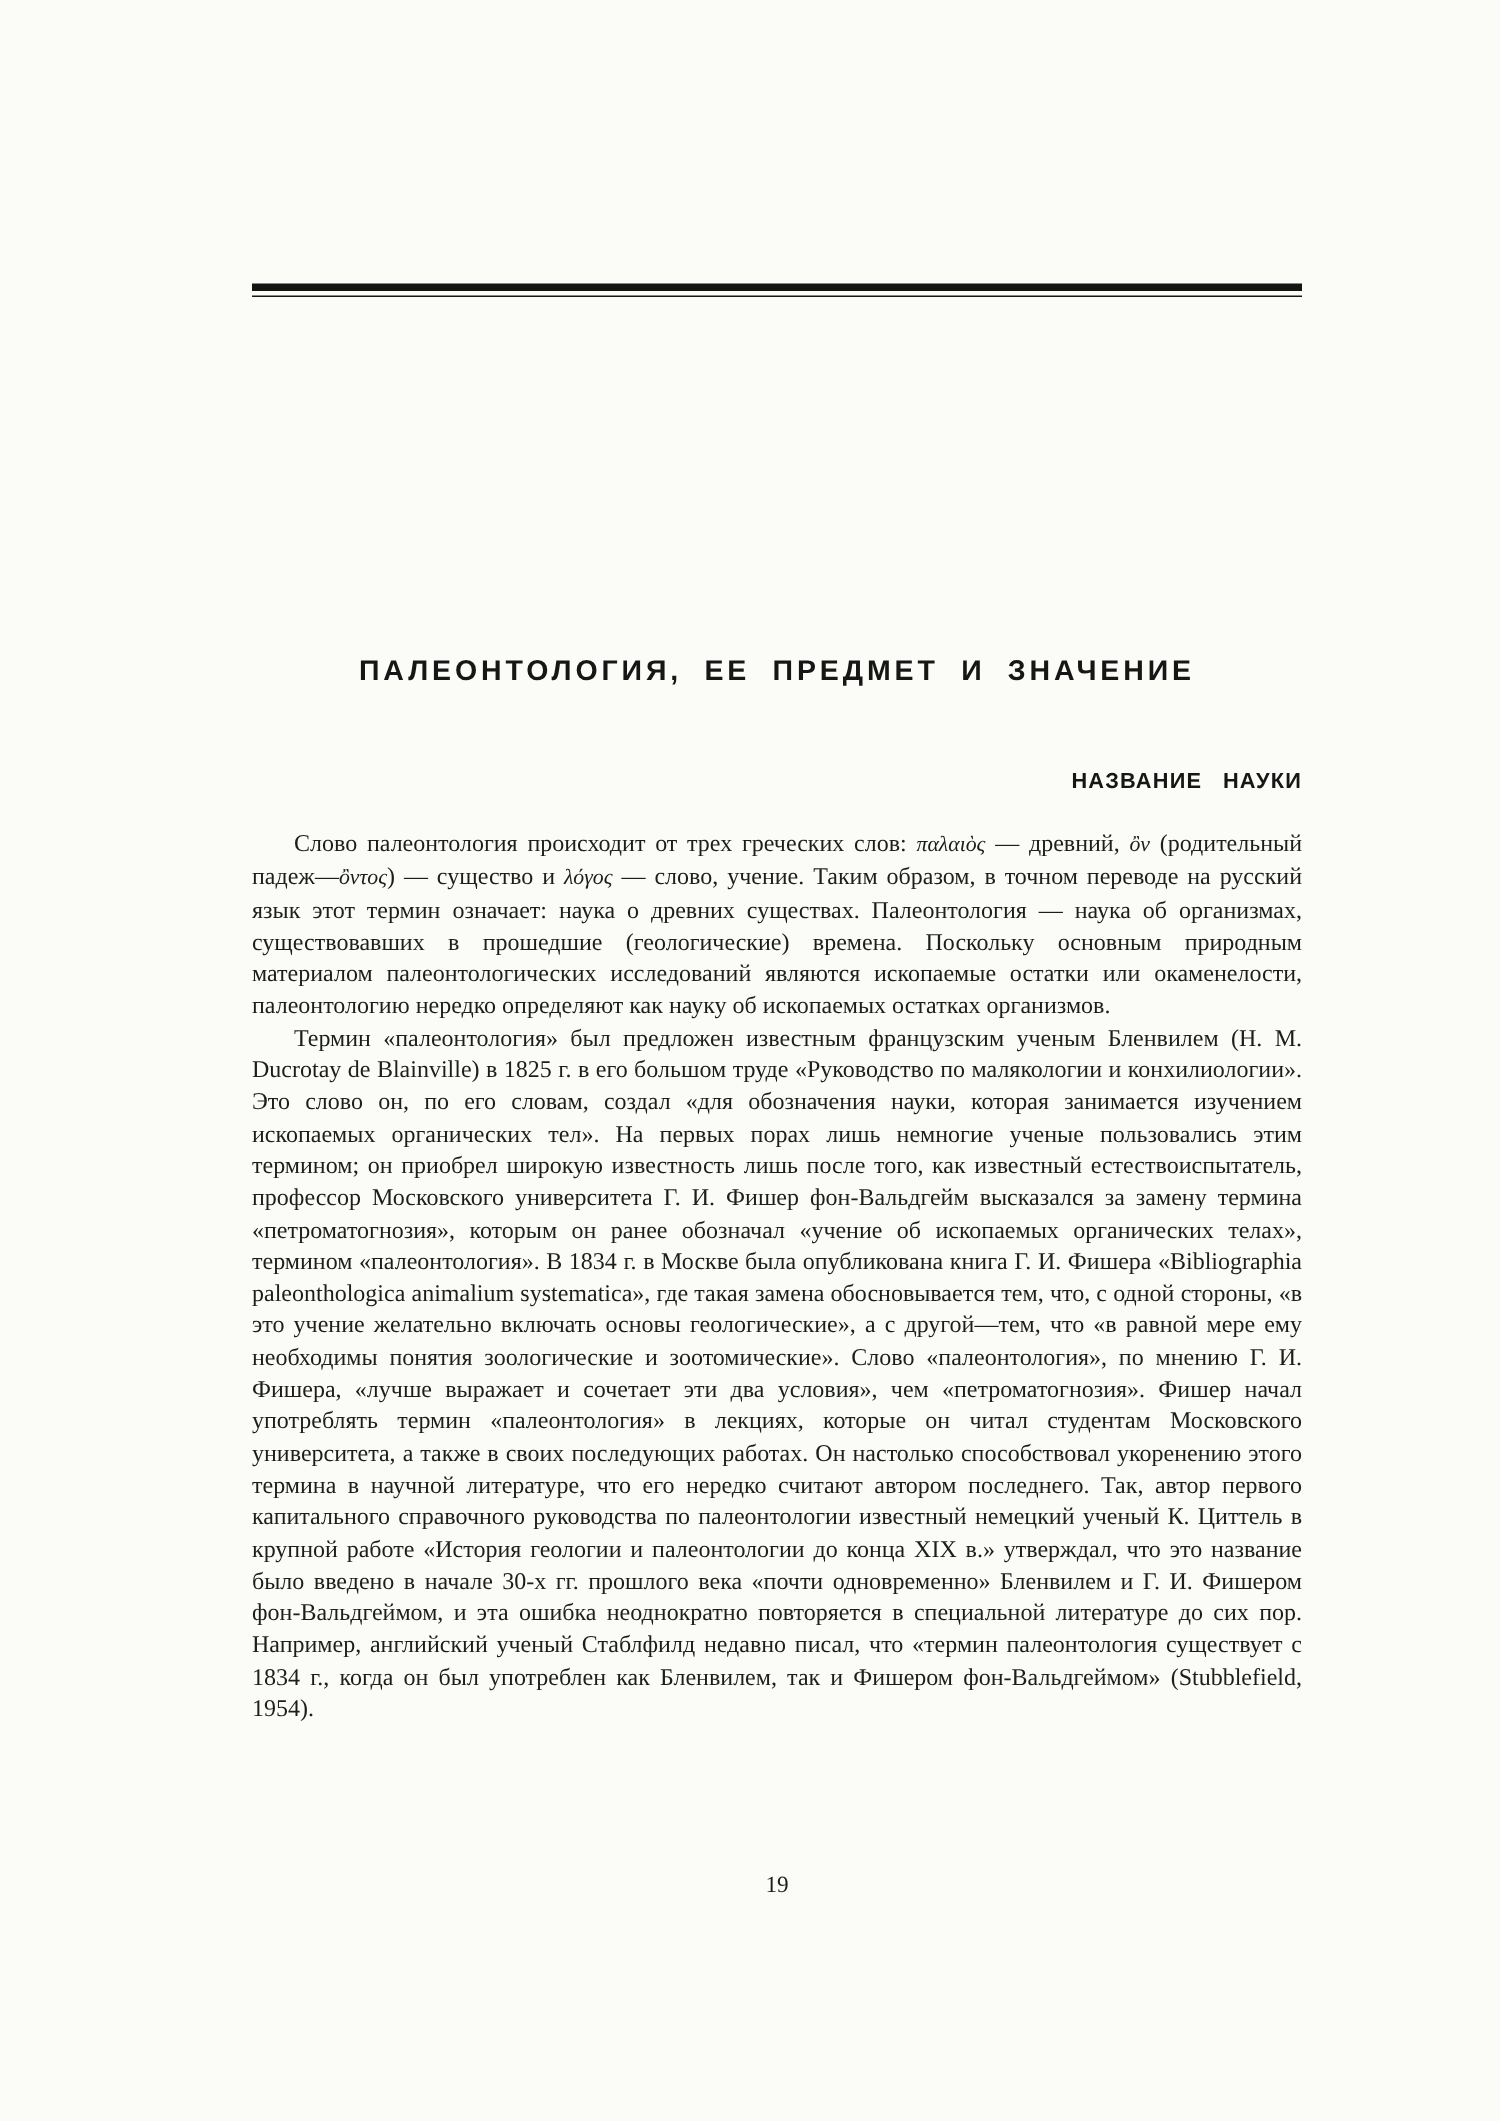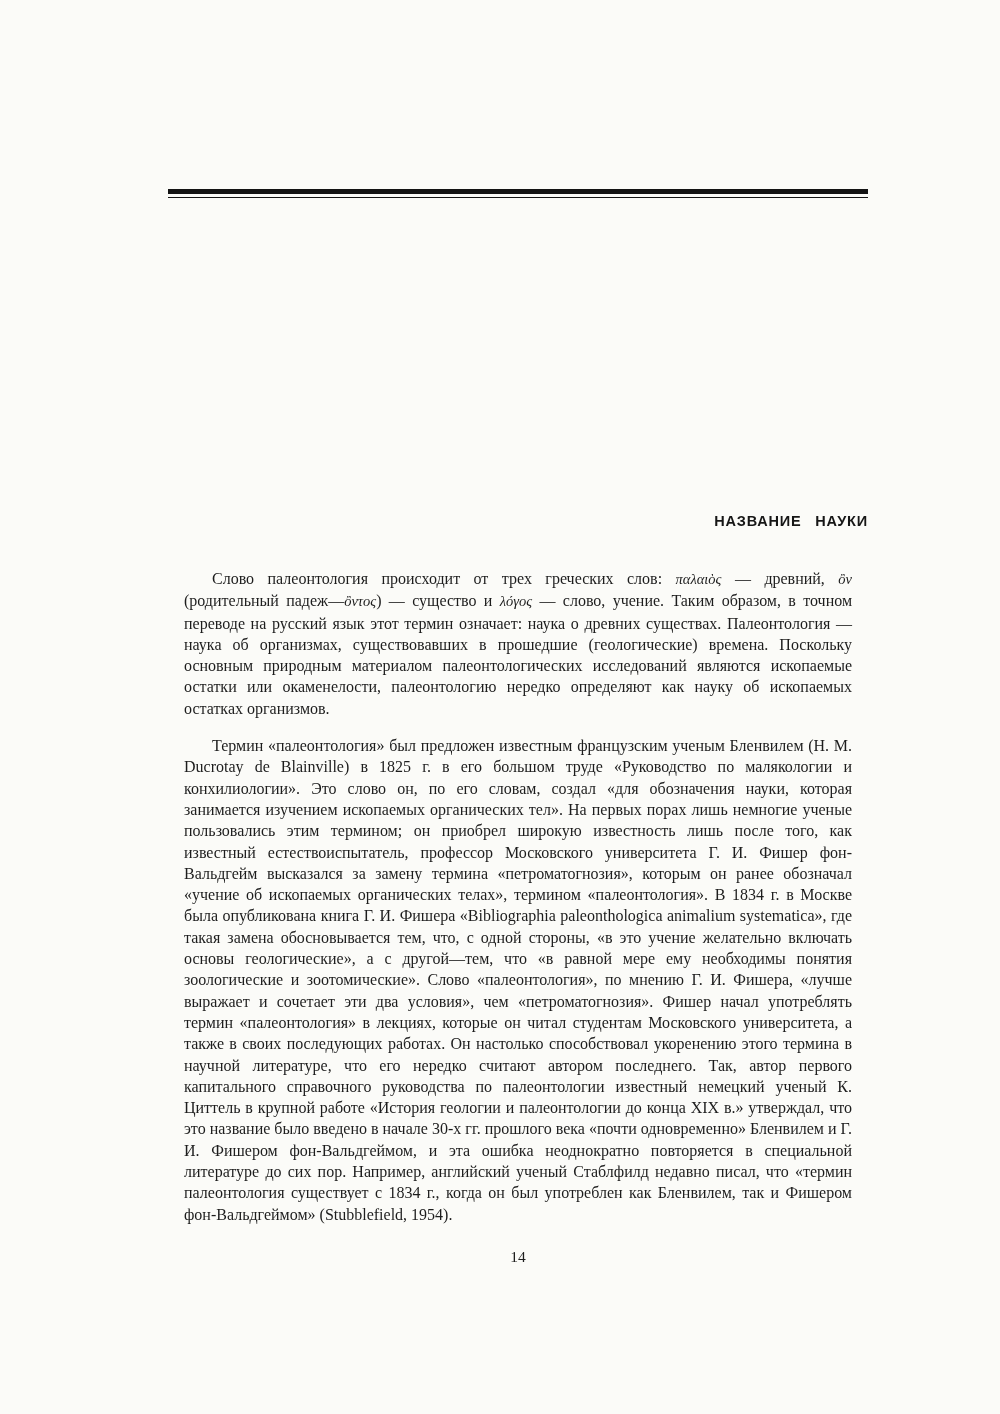--- a/index.html
+++ b/index.html
@@ -62,21 +62,21 @@
     position: absolute;
     left: 168px;
     top: 552px;
     width: 700px;
     font-size: 16px;
     line-height: 21.3px;
     text-align: justify;
     color: #1d1d1d;
   }
   .para {
-    margin: 16px;
+    margin: 0;
     text-indent: 28px;
   }
   .greek {
     font-style: italic;
     font-size: 14.5px;
   }
   .page-number {
     position: absolute;
     left: 168px;
     top: 1248px;
@@ -86,23 +86,24 @@
     color: #1d1d1d;
   }
 </style>
 </head>
 <body>
 
 <div class="page">
 
   <div class="top-rule"></div>
 
+  <h1 class="chapter-title">ПАЛЕОНТОЛОГИЯ, ЕЕ ПРЕДМЕТ И ЗНАЧЕНИЕ</h1>
 
   <h2 class="section-heading">НАЗВАНИЕ НАУКИ</h2>
 
   <div class="body-text">
     <p class="para"><span>Слово палеонтология происходит от трех греческих слов: </span><span class="greek">παλαιὸς</span><span> — древний, </span><span class="greek">ὂν</span><span> (родительный падеж—</span><span class="greek">ὂντος</span><span>) — существо и </span><span class="greek">λόγος</span><span> — слово, учение. Таким образом, в точном переводе на русский язык этот термин означает: наука о древних существах. Палеонтология — наука об организмах, существовавших в прошедшие (геологические) времена. Поскольку основным природным материалом палеонтологических исследований являются ископаемые остатки или окаменелости, палеонтологию нередко определяют как науку об ископаемых остатках организмов.</span></p>
     <p class="para">Термин «палеонтология» был предложен известным французским ученым Бленвилем (H. M. Ducrotay de Blainville) в 1825 г. в его большом труде «Руководство по малякологии и конхилиологии». Это слово он, по его словам, создал «для обозначения науки, которая занимается изучением ископаемых органических тел». На первых порах лишь немногие ученые пользовались этим термином; он приобрел широкую известность лишь после того, как известный естествоиспытатель, профессор Московского университета Г. И. Фишер фон-Вальдгейм высказался за замену термина «петроматогнозия», которым он ранее обозначал «учение об ископаемых органических телах», термином «палеонтология». В 1834 г. в Москве была опубликована книга Г. И. Фишера «Bibliographia paleonthologica animalium systematica», где такая замена обосновывается тем, что, с одной стороны, «в это учение желательно включать основы геологические», а с другой—тем, что «в равной мере ему необходимы понятия зоологические и зоотомические». Слово «палеонтология», по мнению Г. И. Фишера, «лучше выражает и сочетает эти два условия», чем «петроматогнозия». Фишер начал употреблять термин «палеонтология» в лекциях, которые он читал студентам Московского университета, а также в своих последующих работах. Он настолько способствовал укоренению этого термина в научной литературе, что его нередко считают автором последнего. Так, автор первого капитального справочного руководства по палеонтологии известный немецкий ученый К. Циттель в крупной работе «История геологии и палеонтологии до конца XIX в.» утверждал, что это название было введено в начале 30-х гг. прошлого века «почти одновременно» Бленвилем и Г. И. Фишером фон-Вальдгеймом, и эта ошибка неоднократно повторяется в специальной литературе до сих пор. Например, английский ученый Стаблфилд недавно писал, что «термин палеонтология существует с 1834 г., когда он был употреблен как Бленвилем, так и Фишером фон-Вальдгеймом» (Stubblefield, 1954).</p>
   </div>
 
-  <div class="page-number">14</div>
+  <div class="page-number">19</div>
 
 </div>
 
 </body></html>

